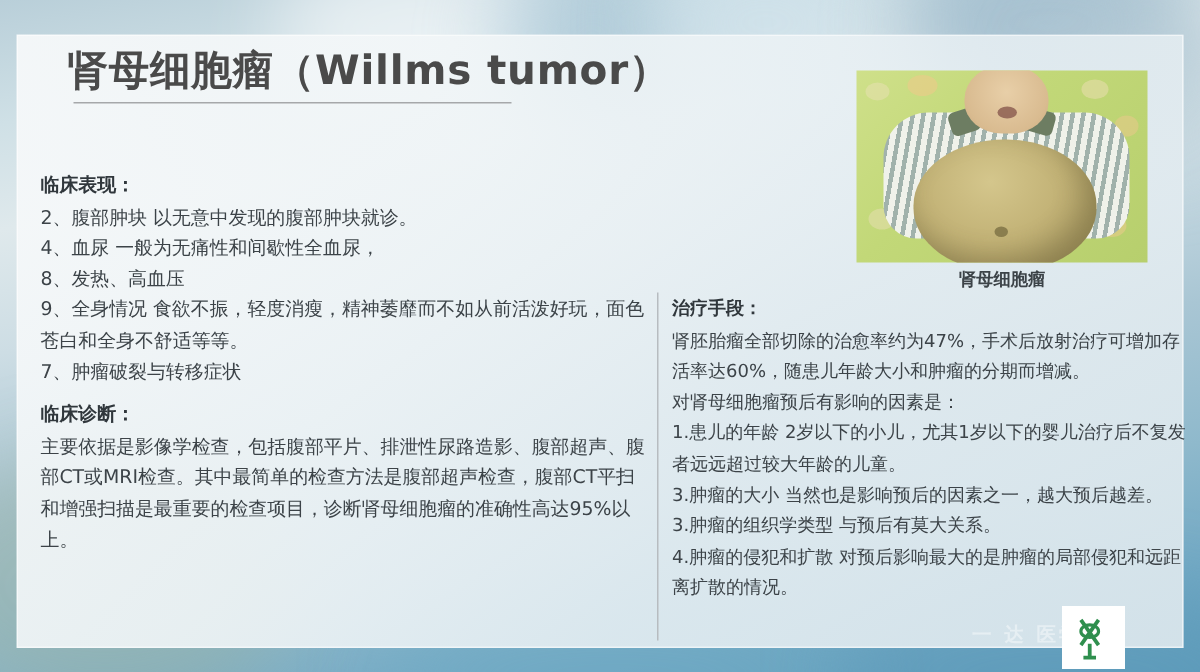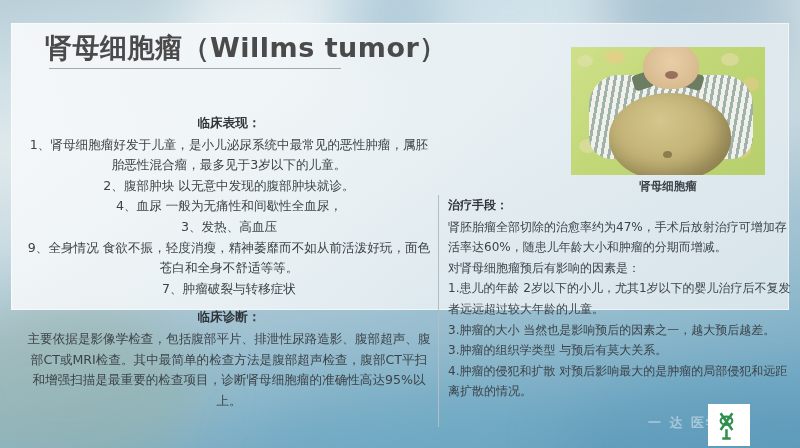--- a/index.html
+++ b/index.html
@@ -44,21 +44,21 @@
   .blob-f { left: -60px; top: 300px; width: 260px; height: 180px; background: rgba(150,175,160,.45); }
   .blob-g { left: 250px; top: 395px; width: 320px; height: 110px; background: rgba(110,170,195,.5); }
   .blob-h { left: 560px; top: 390px; width: 300px; height: 120px; background: rgba(95,155,185,.55); }
 
   
   #panel {
     position: absolute;
     left: 11px;
     top: 23px;
     width: 778px;
-    height: 287px;
+    height: 409px;
     background: linear-gradient(120deg,
         rgba(247,249,250,.93) 0%,
         rgba(240,245,247,.90) 35%,
         rgba(231,239,243,.88) 62%,
         rgba(223,233,238,.90) 100%);
     box-shadow: 0 0 0 1px rgba(255,255,255,.55) inset;
   }
 
   
   #title-block {
@@ -85,21 +85,20 @@
 
   
   #col-left {
     position: absolute;
     left: 16px;
     top: 90px;
     width: 404px;
     color: #3c4348;
     font-size: 12.6px;
     line-height: 20.6px;
-    text-align: center;
   }
   #col-right {
     position: absolute;
     left: 437px;
     top: 172px;
     width: 348px;
     color: #3c4348;
     font-size: 12px;
     line-height: 20.6px;
   }
@@ -266,24 +265,23 @@
         <div id="head"></div>
         <div id="mouth"></div>
         <div id="abdomen"></div>
         <div id="navel"></div>
       </div>
       <div id="figure-caption">肾母细胞瘤</div>
     </div>
 
     <div id="col-left">
       <div class="sec-head">临床表现：</div>
-      <p class="para">1、肾母细胞瘤好发于儿童，是小儿泌尿系统中最常见的恶性肿瘤，属胚胎恶性混合瘤，最多见于3岁以下的儿童。</p>
       <p class="para">2、腹部肿块 以无意中发现的腹部肿块就诊。</p>
       <p class="para">4、血尿 一般为无痛性和间歇性全血尿，</p>
-      <p class="para">3、发热、高血压</p>
+      <p class="para">8、发热、高血压</p>
       <p class="para">9、全身情况 食欲不振，轻度消瘦，精神萎靡而不如从前活泼好玩，面色苍白和全身不舒适等等。</p>
       <p class="para">7、肿瘤破裂与转移症状</p>
       <div class="gap"></div>
       <div class="sec-head">临床诊断：</div>
       <p class="para">主要依据是影像学检查，包括腹部平片、排泄性尿路造影、腹部超声、腹部CT或MRI检查。其中最简单的检查方法是腹部超声检查，腹部CT平扫和增强扫描是最重要的检查项目，诊断肾母细胞瘤的准确性高达95%以上。</p>
     </div>
 
     <div id="col-divider"></div>
 
     <div id="col-right">

